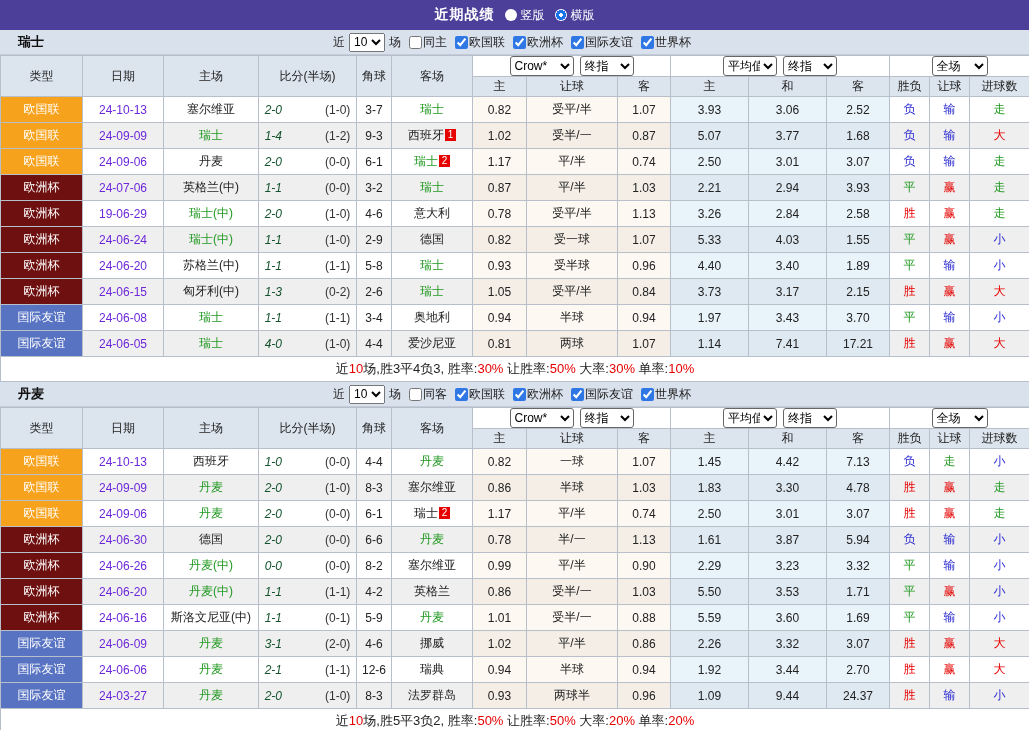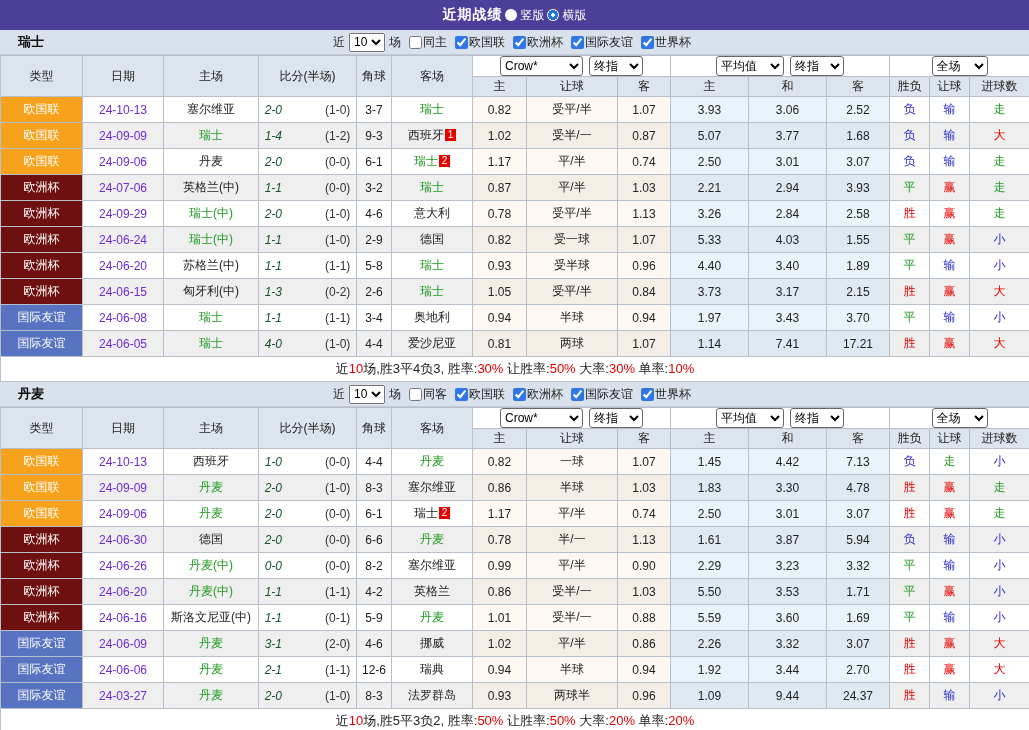--- a/index.html
+++ b/index.html
@@ -1,38 +1,38 @@
 <!DOCTYPE html>
 <html><head>
 <meta charset="utf-8">
 <style>
   html,body{margin:0;padding:0;width:1029px;height:730px;overflow:hidden;background:#fff;
     font-family:"Liberation Sans","DejaVu Sans",sans-serif;font-size:12px;color:#222;}
   .page{width:1029px;height:730px;display:flex;flex-direction:column;}
   
-  .titlebar{height:30px;flex:0 0 30px;background:#4c3f99;color:#fff;display:flex;align-items:center;justify-content:center;gap:2px;}
+  .titlebar{height:30px;flex:0 0 30px;background:#4c3f99;color:#fff;display:flex;align-items:center;justify-content:center;gap:10px;}
   .titlebar .title{font-weight:bold;font-size:14px;letter-spacing:1px;}
   .radio-wrap{display:flex;align-items:center;gap:4px;cursor:pointer;font-size:12px;color:#fff;}
   .radio{width:12px;height:12px;border-radius:50%;background:#fff;display:inline-block;}
   .radio.checked{background:radial-gradient(circle,#fff 0 2px,#1a73e8 2px 5px,#fff 5px);}
   
   .section-header{height:25px;flex:0 0 25px;background:#d9e1ec;display:flex;align-items:center;padding:0 0 0 18px;box-sizing:border-box;border-bottom:1px solid #c3cbd8;}
   .section-header .team{font-weight:bold;font-size:13px;color:#111;}
   .controls{margin-left:auto;margin-right:338px;display:flex;align-items:center;gap:2px;white-space:nowrap;}
   .controls select{height:19px;font-size:12px;margin:0 2px;}
   .controls input[type=checkbox]{width:13px;height:13px;margin:0 1px 0 6px;accent-color:#2e77e5;}
   .controls label{display:flex;align-items:center;}
   
   table{border-collapse:collapse;table-layout:fixed;width:1029px;}
   th,td{border:1px solid #b6bfca;text-align:center;vertical-align:middle;padding:0;font-weight:normal;overflow:hidden;white-space:nowrap;}
   thead tr{height:20px;}
   .h-basic{background:#dce4ee;color:#222;font-size:12px;}
   .h-drop{background:#fff;}
   .h-drop select{height:20px;font-size:12px;margin:0 3px;background:#fff;border:1px solid #666;border-radius:3px;}
-  .sel-crow{width:83px;} .sel-final{width:54px;} .sel-avg{width:68px;} .sel-full{width:56px;}
+  .sel-crow{width:64px;} .sel-final{width:54px;} .sel-avg{width:54px;} .sel-full{width:56px;}
   tbody tr{height:26px;}
   tbody td{font-size:12px;color:#222;}
   tr.odd .c-basic{background:#fff;} tr.even .c-basic{background:#efefef;}
   tr.odd .c-crow{background:#fdf8f2;} tr.even .c-crow{background:#f4eee6;}
   tr.odd .c-avg{background:#e9f3fa;} tr.even .c-avg{background:#dfe9f2;}
   tr.odd .c-res{background:#fff;} tr.even .c-res{background:#efefef;}
   .c-league{color:#fff;font-size:12px;}
   .c-date{color:#6d28d9;}
   .team-self{color:#229922;}
   .team-opp{color:#222;}
@@ -202,21 +202,21 @@
             <td class="c-crow">1.03</td>
             <td class="c-avg">2.21</td>
             <td class="c-avg">2.94</td>
             <td class="c-avg">3.93</td>
             <td class="c-res res-g">平</td>
             <td class="c-res res-r">赢</td>
             <td class="c-res res-g">走</td>
           </tr>
           <tr class="odd">
             <td class="c-league" style="background: rgb(110, 15, 16);">欧洲杯</td>
-            <td class="c-basic c-date">24-09-29</td>
+            <td class="c-basic c-date">19-06-29</td>
             <td class="c-basic"><span class="team-self">瑞士(中)</span></td>
             <td class="c-basic"><span class="ft">2-0</span><span class="ht">(1-0)</span></td>
             <td class="c-basic">4-6</td>
             <td class="c-basic"><span class="team-opp">意大利</span></td>
             <td class="c-crow">0.78</td>
             <td class="c-crow">受平/半</td>
             <td class="c-crow">1.13</td>
             <td class="c-avg">3.26</td>
             <td class="c-avg">2.84</td>
             <td class="c-avg">2.58</td>

